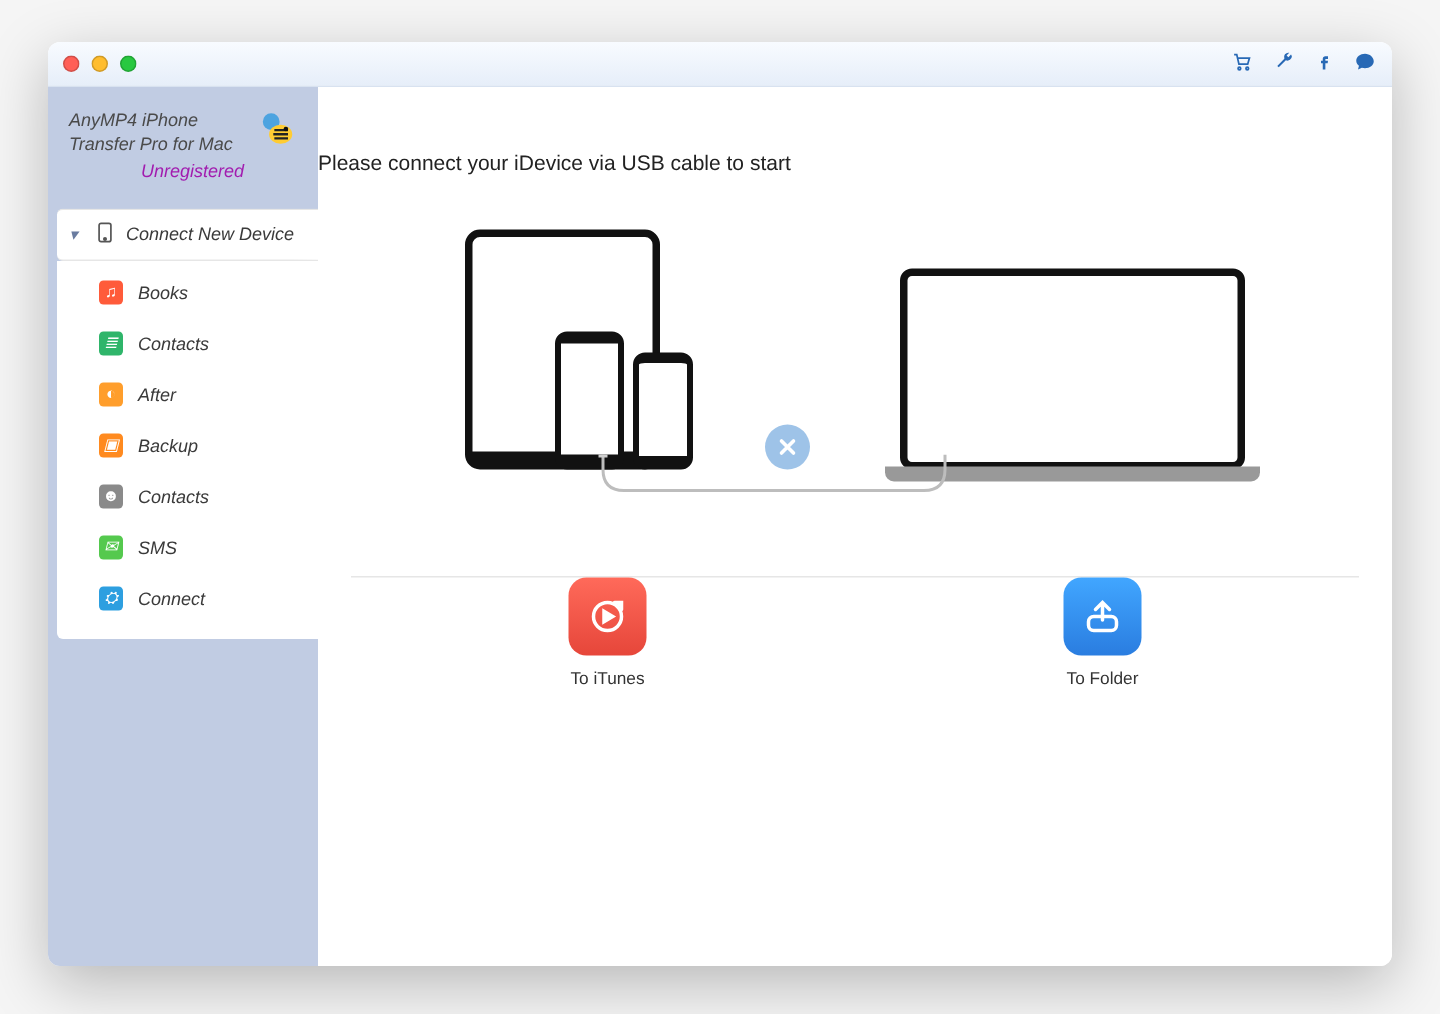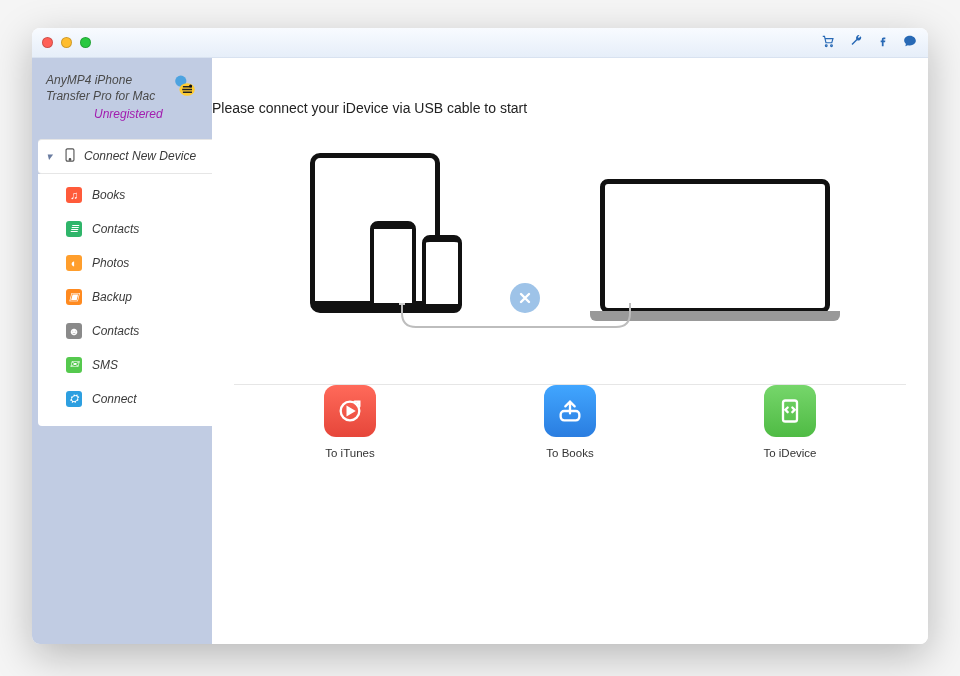--- a/index.html
+++ b/index.html
@@ -210,21 +210,21 @@
             <div class="child">
               <span class="ico" style="background: rgb(255, 91, 58); color: rgb(255, 255, 255); font-size: 11px;">♫</span>
               <span>Books</span>
             </div>
             <div class="child">
               <span class="ico" style="background: rgb(47, 181, 106); color: rgb(255, 255, 255); font-size: 11px;">≣</span>
               <span>Contacts</span>
             </div>
             <div class="child">
               <span class="ico" style="background: rgb(255, 158, 44); color: rgb(255, 255, 255); font-size: 11px;">◐</span>
-              <span>Photos</span>
+              <span>After</span>
             </div>
             <div class="child">
               <span class="ico" style="background: rgb(255, 138, 31); color: rgb(255, 255, 255); font-size: 11px;">▣</span>
               <span>Backup</span>
             </div>
             <div class="child">
               <span class="ico" style="background: rgb(138, 138, 138); color: rgb(255, 255, 255); font-size: 11px;">☻</span>
               <span>Contacts</span>
             </div>
             <div class="child">
@@ -277,27 +277,18 @@
             </div>
             <div class="lbl">To iTunes</div>
           </div>
           <div class="act">
             <div class="tile blue">
               <svg viewBox="0 0 24 24" fill="none" stroke="#fff" stroke-width="2">
                 <rect x="4" y="12" width="16" height="8" rx="3"></rect>
                 <path d="M12 14V4M8 8l4-4 4 4" stroke-linecap="round"></path>
               </svg>
             </div>
-            <div class="lbl">To Books</div>
-          </div>
-          <div class="act">
-            <div class="tile green">
-              <svg viewBox="0 0 24 24" fill="none" stroke="#fff" stroke-width="2">
-                <rect x="6" y="3" width="12" height="18" rx="2"></rect>
-                <path d="M10 9l-2 2 2 2M14 9l2 2-2 2" stroke-linecap="round"></path>
-              </svg>
-            </div>
-            <div class="lbl">To iDevice</div>
+            <div class="lbl">To Folder</div>
           </div>
         </div>
     </div>
   </div>
 </div>
 
 </body></html>

